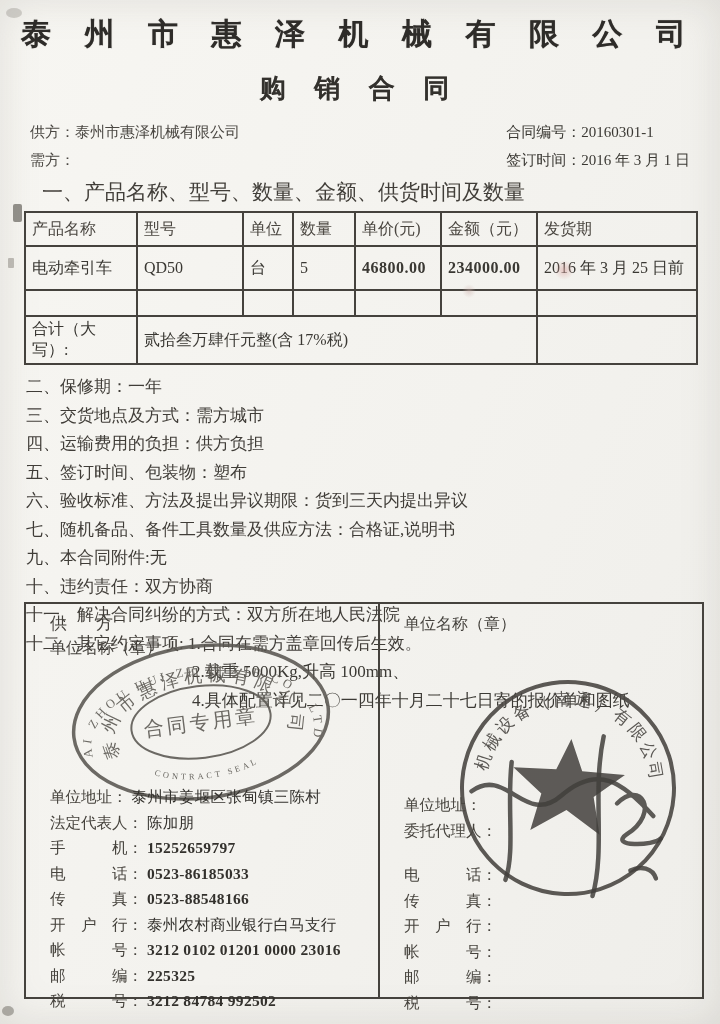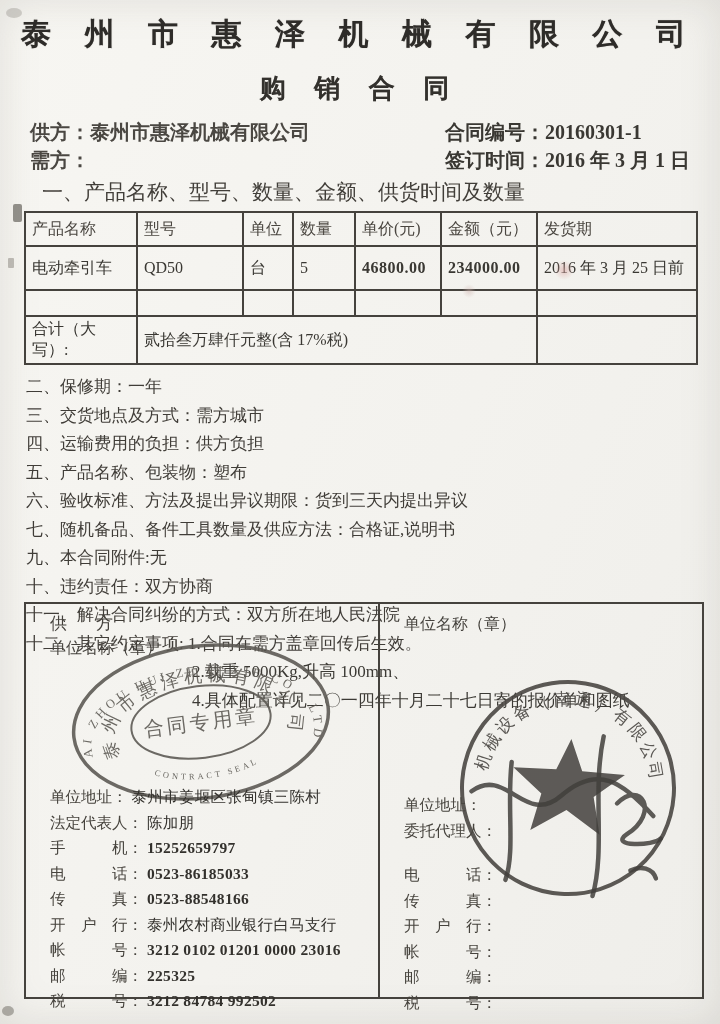--- a/index.html
+++ b/index.html
@@ -17,21 +17,21 @@
   
   .company-title{
     margin:14px 0 0 0;text-align:center;
     font-size:30px;font-weight:700;letter-spacing:13px;color:#2e2c29;
     text-shadow:0 0 .7px rgba(50,45,40,.6);
   }
   .contract-title{
     margin:16px 0 0 0;text-align:center;
     font-size:26px;font-weight:700;letter-spacing:11px;color:#33312d;
   }
-  .info-row{display:flex;justify-content:space-between;margin:12px 30px 0 30px;font-size:20px;font-weight:bold;}
+  .info-row{display:flex;justify-content:space-between;margin:12px 30px 0 30px;font-size:15px;}
   .info-left div{line-height:28px;color:#4a4742;}
   .info-right div{line-height:28px;color:#3a3833;}
   .section-heading{margin:4px 0 0 42px;font-size:21px;color:#413e39;}
   
   table.products{
     border-collapse:collapse;margin:5px 0 0 24px;width:672px;
     font-size:16px;color:#3a3833;table-layout:fixed;
   }
   table.products td{border:2px solid #45423d;padding:2px 6px;overflow:hidden;}
   .th-row td{height:28px;text-align:left;color:#4a4640;border-radius:6px;}
@@ -138,21 +138,21 @@
       <td colspan="5">贰拾叁万肆仟元整(含 17%税)</td>
       <td></td>
     </tr>
   </tbody>
     </table>
 
   <ul class="clauses">
     <li>二、保修期：一年</li>
     <li>三、交货地点及方式：需方城市</li>
     <li>四、运输费用的负担：供方负担</li>
-    <li>五、产品名称、包装物：塑布</li>
+    <li>五、签订时间、包装物：塑布</li>
     <li>六、验收标准、方法及提出异议期限：货到三天内提出异议</li>
     <li>七、随机备品、备件工具数量及供应方法：合格证,说明书</li>
     <li>九、本合同附件:无</li>
     <li>十、违约责任：双方协商</li>
     <li>十一、解决合同纠纷的方式：双方所在地人民法院</li>
     <li>十二、其它约定事项: 1.合同在需方盖章回传后生效。</li>
     <li>
       <div class="sub-items">
         <div>2.载重 5000Kg,升高 100mm、</div>
         <div>4.具体配置详见二〇一四年十月二十七日寄的报价单和图纸</div>

